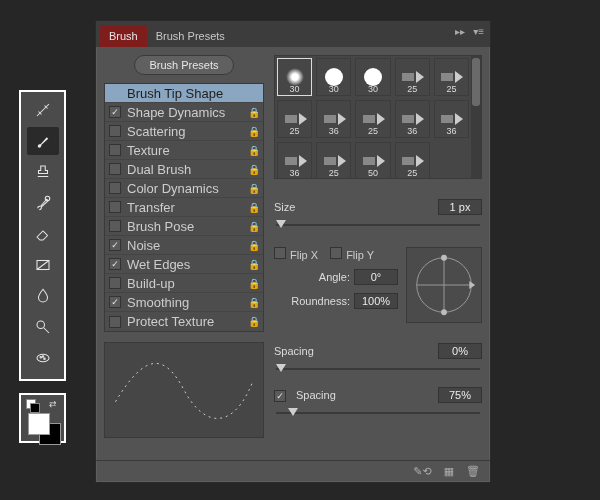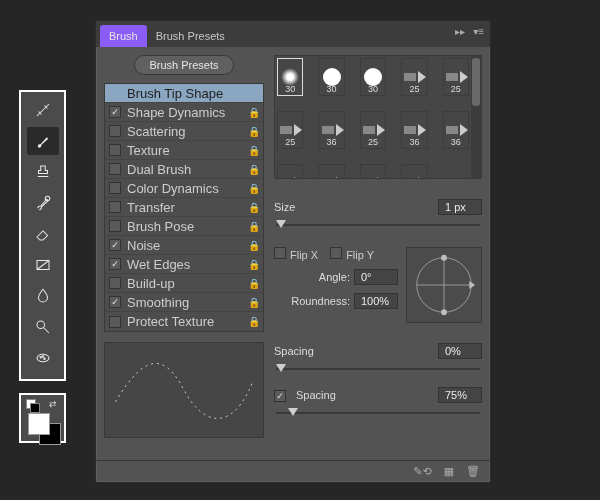--- a/index.html
+++ b/index.html
@@ -87,21 +87,21 @@
     padding-left: 4px;
     position: relative;
   }
   .panel-tab {
     padding: 5px 9px 5px 9px;
     font-size: 11px;
     color: #c8c8c8;
     cursor: pointer;
   }
   .panel-tab.active {
-    background: #8b5cf6;
+    background: #7f1d1d;
     border-top-left-radius: 3px; border-top-right-radius: 3px;
     color: #e6e6e6;
     margin-top: 40px;
   }
   .panel-tab-controls {
     position: absolute; right: 6px; top: 5px;
     display: flex; gap: 8px; align-items: center;
     color: #aaa;
   }
   .panel-tab-controls span { cursor: pointer; font-size: 10px; }
@@ -179,21 +179,21 @@
   .tip-grid {
     border: 1px solid #3a3a3a;
     background: #464646;
     height: 124px;
     overflow: hidden;
     position: relative;
   }
   .tip-grid-inner {
     display: grid;
     grid-template-columns: repeat(5, 1fr);
-    gap: 15px;
+    gap: 4px;
     padding: 2px;
     width: calc(100% - 10px);
   }
   .tip {
     height: 38px;
     border: 1px solid #3c3c3c;
     display: flex; flex-direction: column;
     align-items: center; justify-content: center;
     cursor: pointer;
     position: relative;
@@ -236,21 +236,21 @@
     font-size: 11px;
     margin-top: 16px;
   }
   .field-row .flabel { flex: 0 0 auto; color: #dcdcdc; }
   .field-row .spacer { flex: 1; }
   .valbox {
     background: #444;
     border: 1px solid #333;
     min-width: 44px;
     padding: 1px 6px;
-    text-align: left;
+    text-align: center;
     color: #eaeaea;
     font-size: 11px;
   }
   .slider {
     height: 12px; position: relative;
     margin: 0 2px 2px 2px;
   }
   .slider::before {
     content: ""; position: absolute; left: 0; right: 0; top: 5px;
     height: 2px; background: #3a3a3a;

